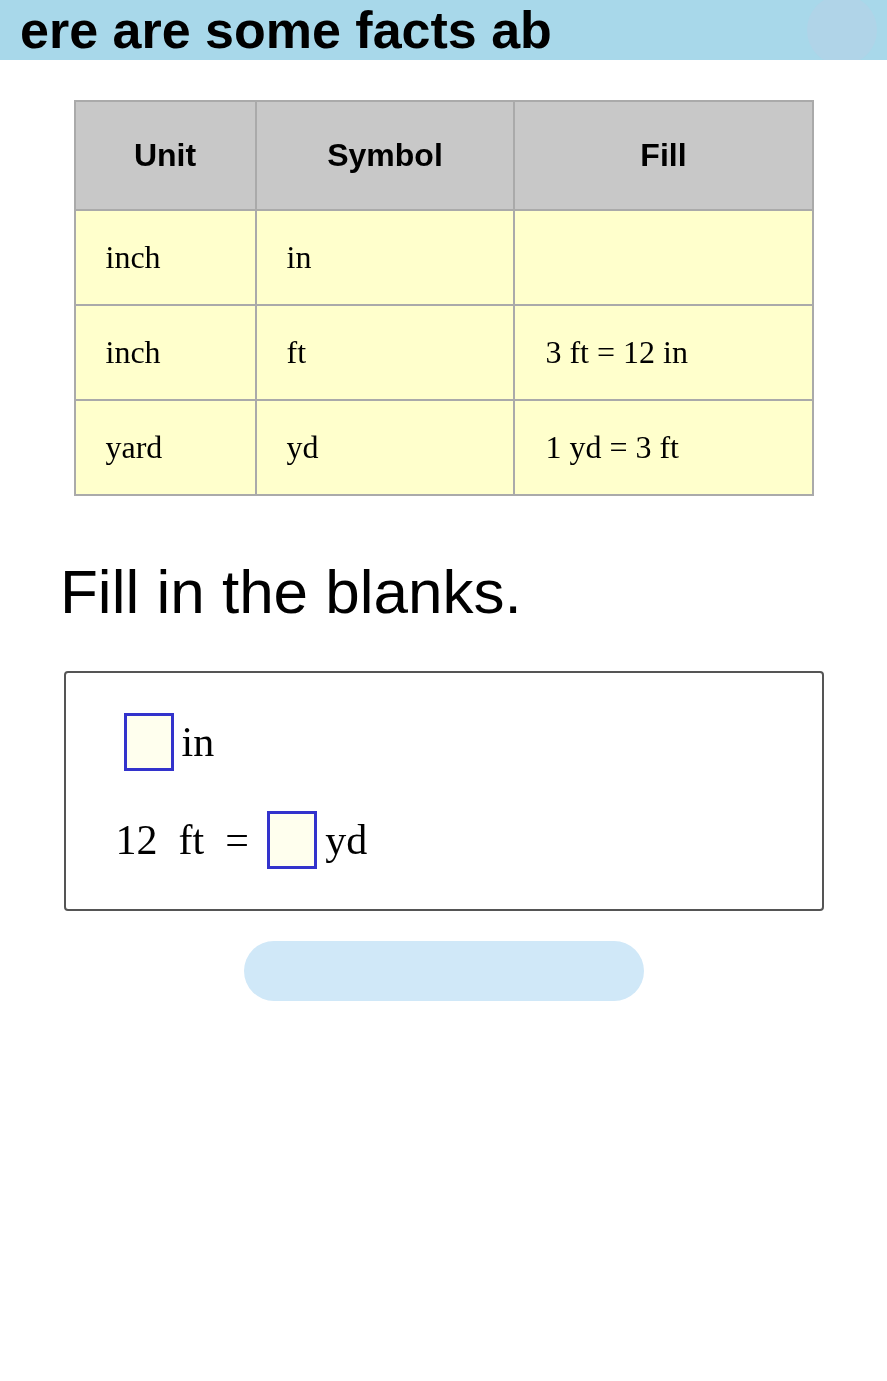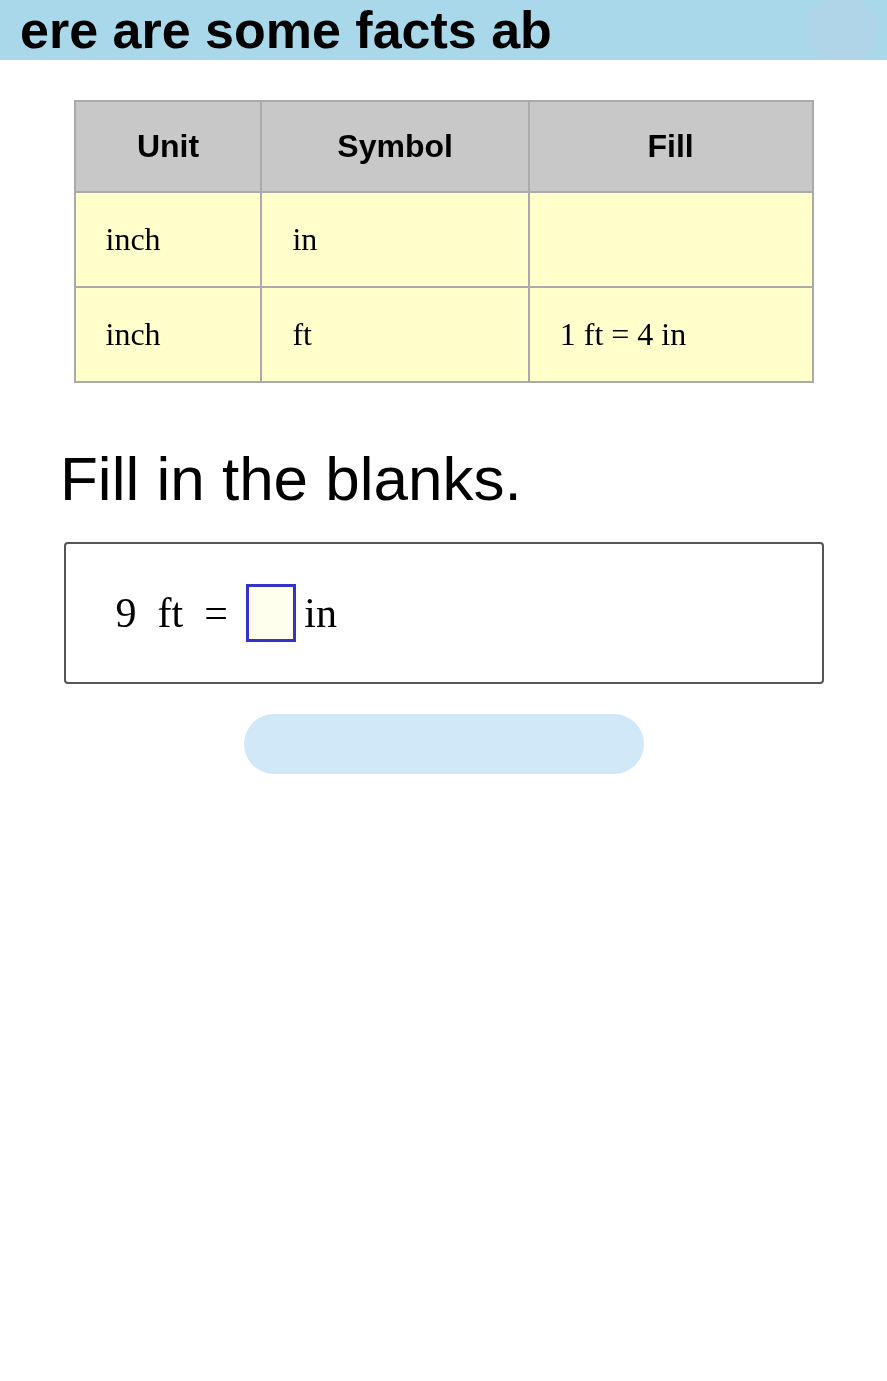--- a/index.html
+++ b/index.html
@@ -54,38 +54,38 @@
     .unit-table {
       border-collapse: collapse;
       width: 740px;
       margin: 0 auto 60px auto;
       font-size: 32px;
     }
 
     .unit-table th {
       background-color: #c8c8c8;
       font-weight: bold;
-      padding: 26px 30px;
+      padding: 35px 30px;
       border: 2px solid #aaaaaa;
       font-family: Arial, sans-serif;
     }
 
     .unit-table td {
       background-color: #ffffcc;
       padding: 28px 30px;
       border: 2px solid #aaaaaa;
       font-family: Georgia, serif;
     }
 
     
     .fill-blanks-title {
       font-size: 62px;
       font-family: Arial, sans-serif;
       font-weight: normal;
-      margin-bottom: 28px;
+      margin-bottom: 44px;
       color: #000000;
     }
 
     .fill-blanks-box {
       border: 2px solid #555555;
       border-radius: 4px;
       padding: 40px 50px;
       width: 760px;
       margin: 0 auto;
     }
@@ -144,33 +144,42 @@
     </thead>
     <tbody>
       <tr>
         <td>inch</td>
         <td>in</td>
         <td></td>
       </tr>
       <tr>
         <td>inch</td>
         <td>ft</td>
-        <td>1  ft = 4  in</td>
+        <td>3  ft = 12  in</td>
+      </tr>
+      <tr>
+        <td>yard</td>
+        <td>yd</td>
+        <td>1  yd = 3  ft</td>
       </tr>
     </tbody>
   </table>
 
   <div class="fill-blanks-title">Fill in the blanks.</div>
 
   <div class="fill-blanks-box">
 
     <div class="equation-row">
-      <span>9&nbsp; ft &nbsp;=&nbsp;</span>
       <input class="blank-input" type="text" maxlength="4" style="">
       <span>in</span>
     </div>
 
+    <div class="equation-row">
+      <span>12&nbsp; ft &nbsp;=&nbsp;</span>
+      <input class="blank-input" type="text" maxlength="4" style="">
+      <span>yd</span>
+    </div>
 
   </div>
 
   <div class="hint-box"></div>
 
 </div>
 
 </body></html>

